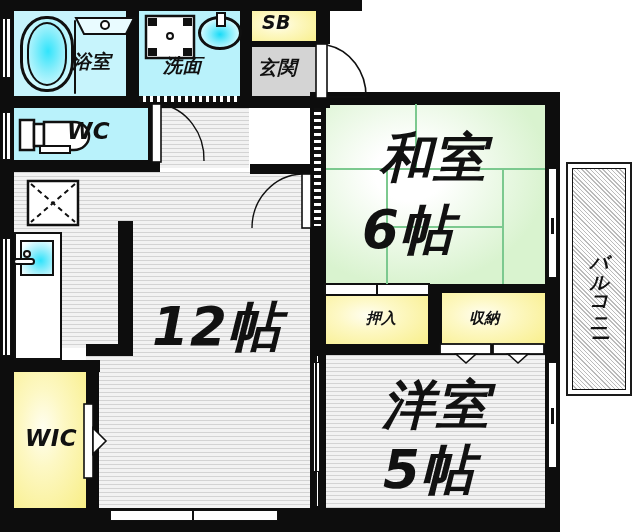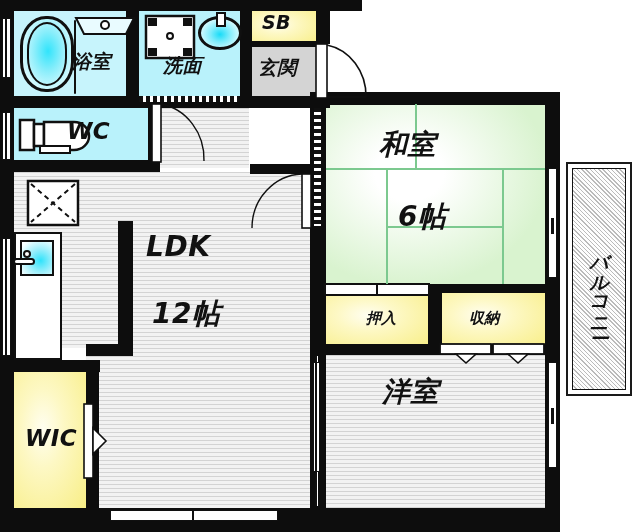--- a/index.html
+++ b/index.html
@@ -52,21 +52,21 @@
     position:absolute;
     color:#111;
     font-family:"DejaVu Sans","Liberation Sans",sans-serif;
     font-weight:700;
     white-space:nowrap;
     line-height:1;
     letter-spacing:0.02em;
     user-select:none;
   }
   .lbl.it{font-style:italic;}
-  .big{font-size:28px;font-weight:800;}
+  .big{font-size:53px;font-weight:800;}
   .mid{font-size:23px;}
   .sml{font-size:19px;}
   .xsml{font-size:15px;}
 
   
   .stroke{border:2px solid #101010;box-sizing:border-box;}
   .stroke1{border:1.5px solid #101010;box-sizing:border-box;}
 
   .tub{
     border:3px solid #101010;
@@ -274,28 +274,28 @@
   <div class="abs seam" style="left:386px;top:168px;width:2px;height:116px;"></div>
   <div class="abs seam" style="left:502px;top:168px;width:2px;height:116px;"></div>
   <div class="abs seam" style="left:386px;top:226px;width:116px;height:2px;"></div>
 
   <div class="lbl sml it" style="left:72px;top:52px;">浴室</div>
   <div class="lbl sml it" style="left:163px;top:56px;">洗面</div>
   <div class="lbl mid it" style="left:67px;top:120px;">WC</div>
   <div class="lbl sml it" style="left:262px;top:13px;">SB</div>
   <div class="lbl sml it" style="left:258px;top:58px;">玄関</div>
 
-  <div class="lbl big it" style="left:146px;top:233px;">LDK</div>
   <div class="lbl big it" style="left:152px;top:300px;font-style:italic;">12帖</div>
 
   <div class="lbl mid it" style="left:25px;top:427px;">WIC</div>
 
   <div class="lbl big it" style="left:379px;top:131px;">和室</div>
-  <div class="lbl big it" style="left:398px;top:203px;font-style:italic;">6帖</div>
+  <div class="lbl big it" style="left:362px;top:203px;font-style:italic;">6帖</div>
 
   <div class="lbl xsml it" style="left:366px;top:311px;">押入</div>
   <div class="lbl xsml it" style="left:469px;top:311px;">収納</div>
 
   <div class="lbl big it" style="left:382px;top:378px;">洋室</div>
+  <div class="lbl big it" style="left:383px;top:443px;">5帖</div>
 
   <div class="lbl sml it" style="left:590px;top:240px;writing-mode:vertical-rl;text-orientation:upright;">バルコニー</div>
 
 </div>
 
 </body></html>

